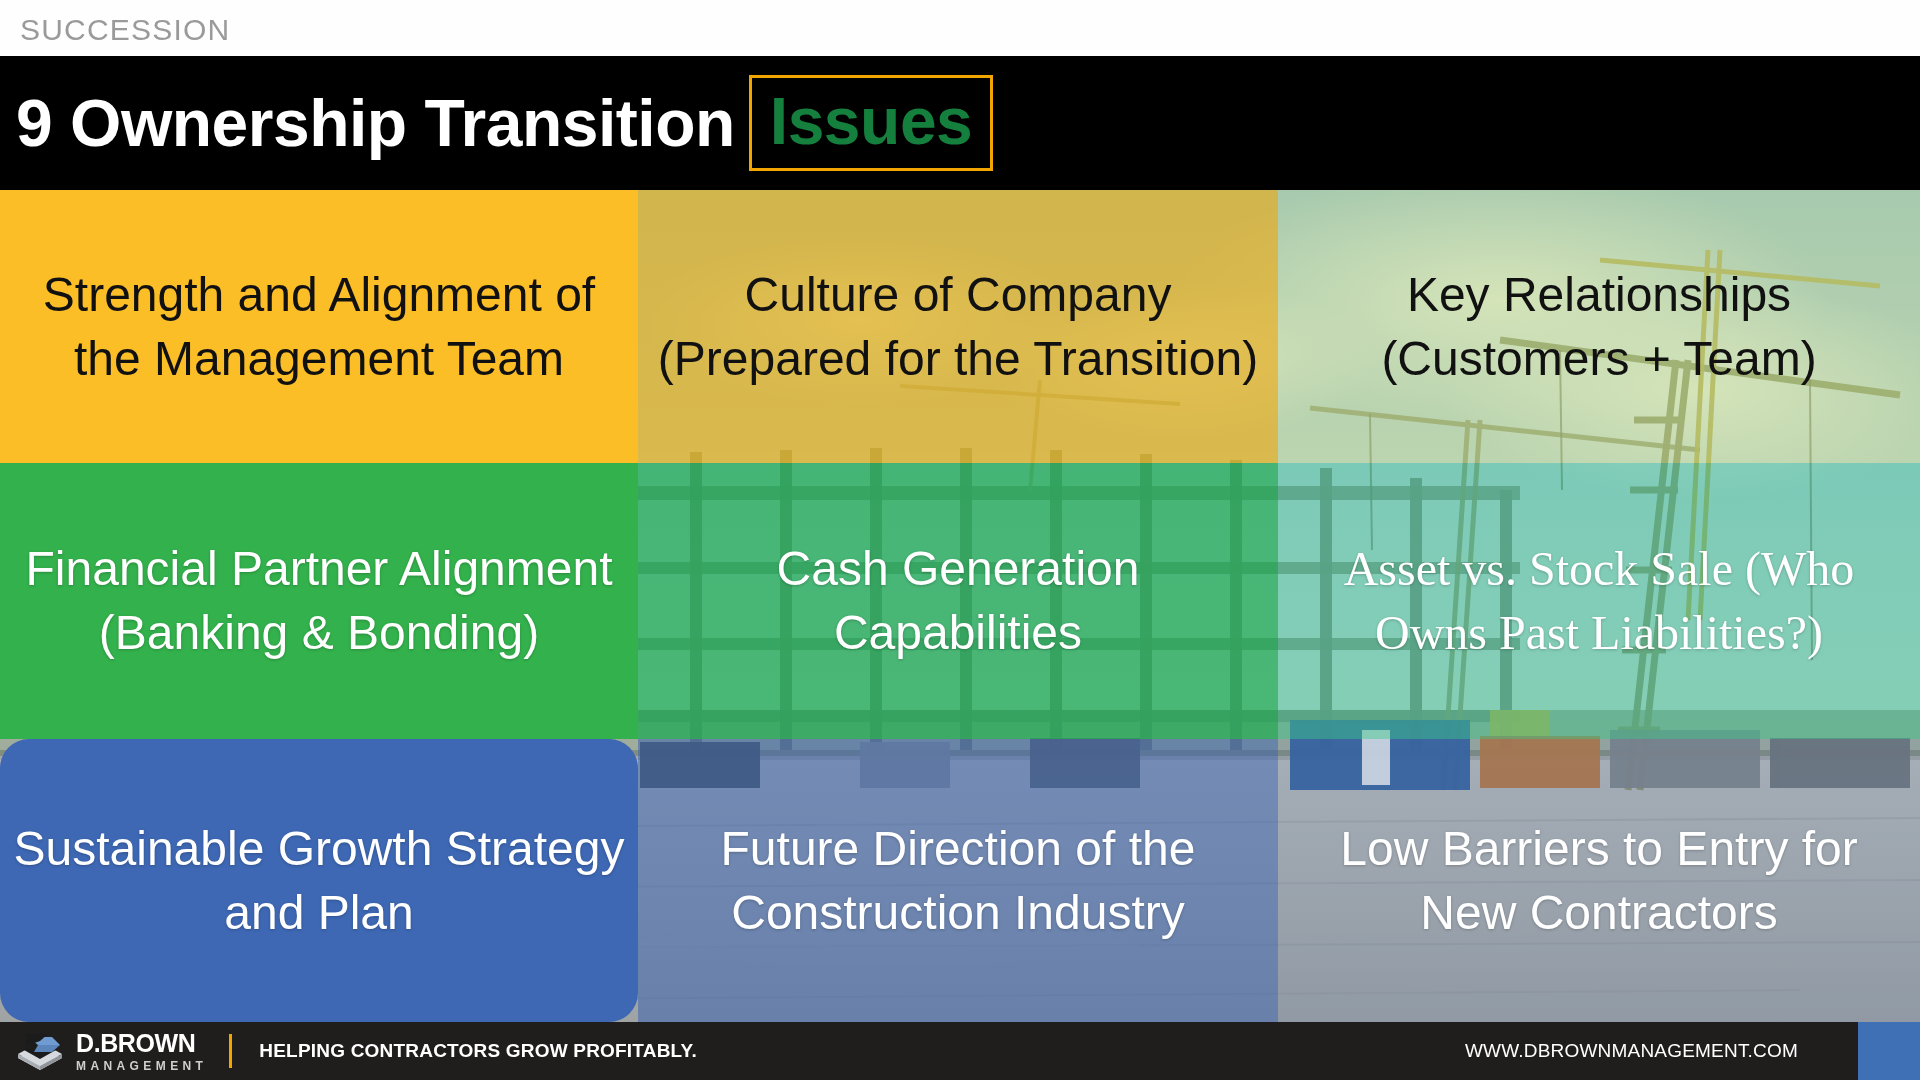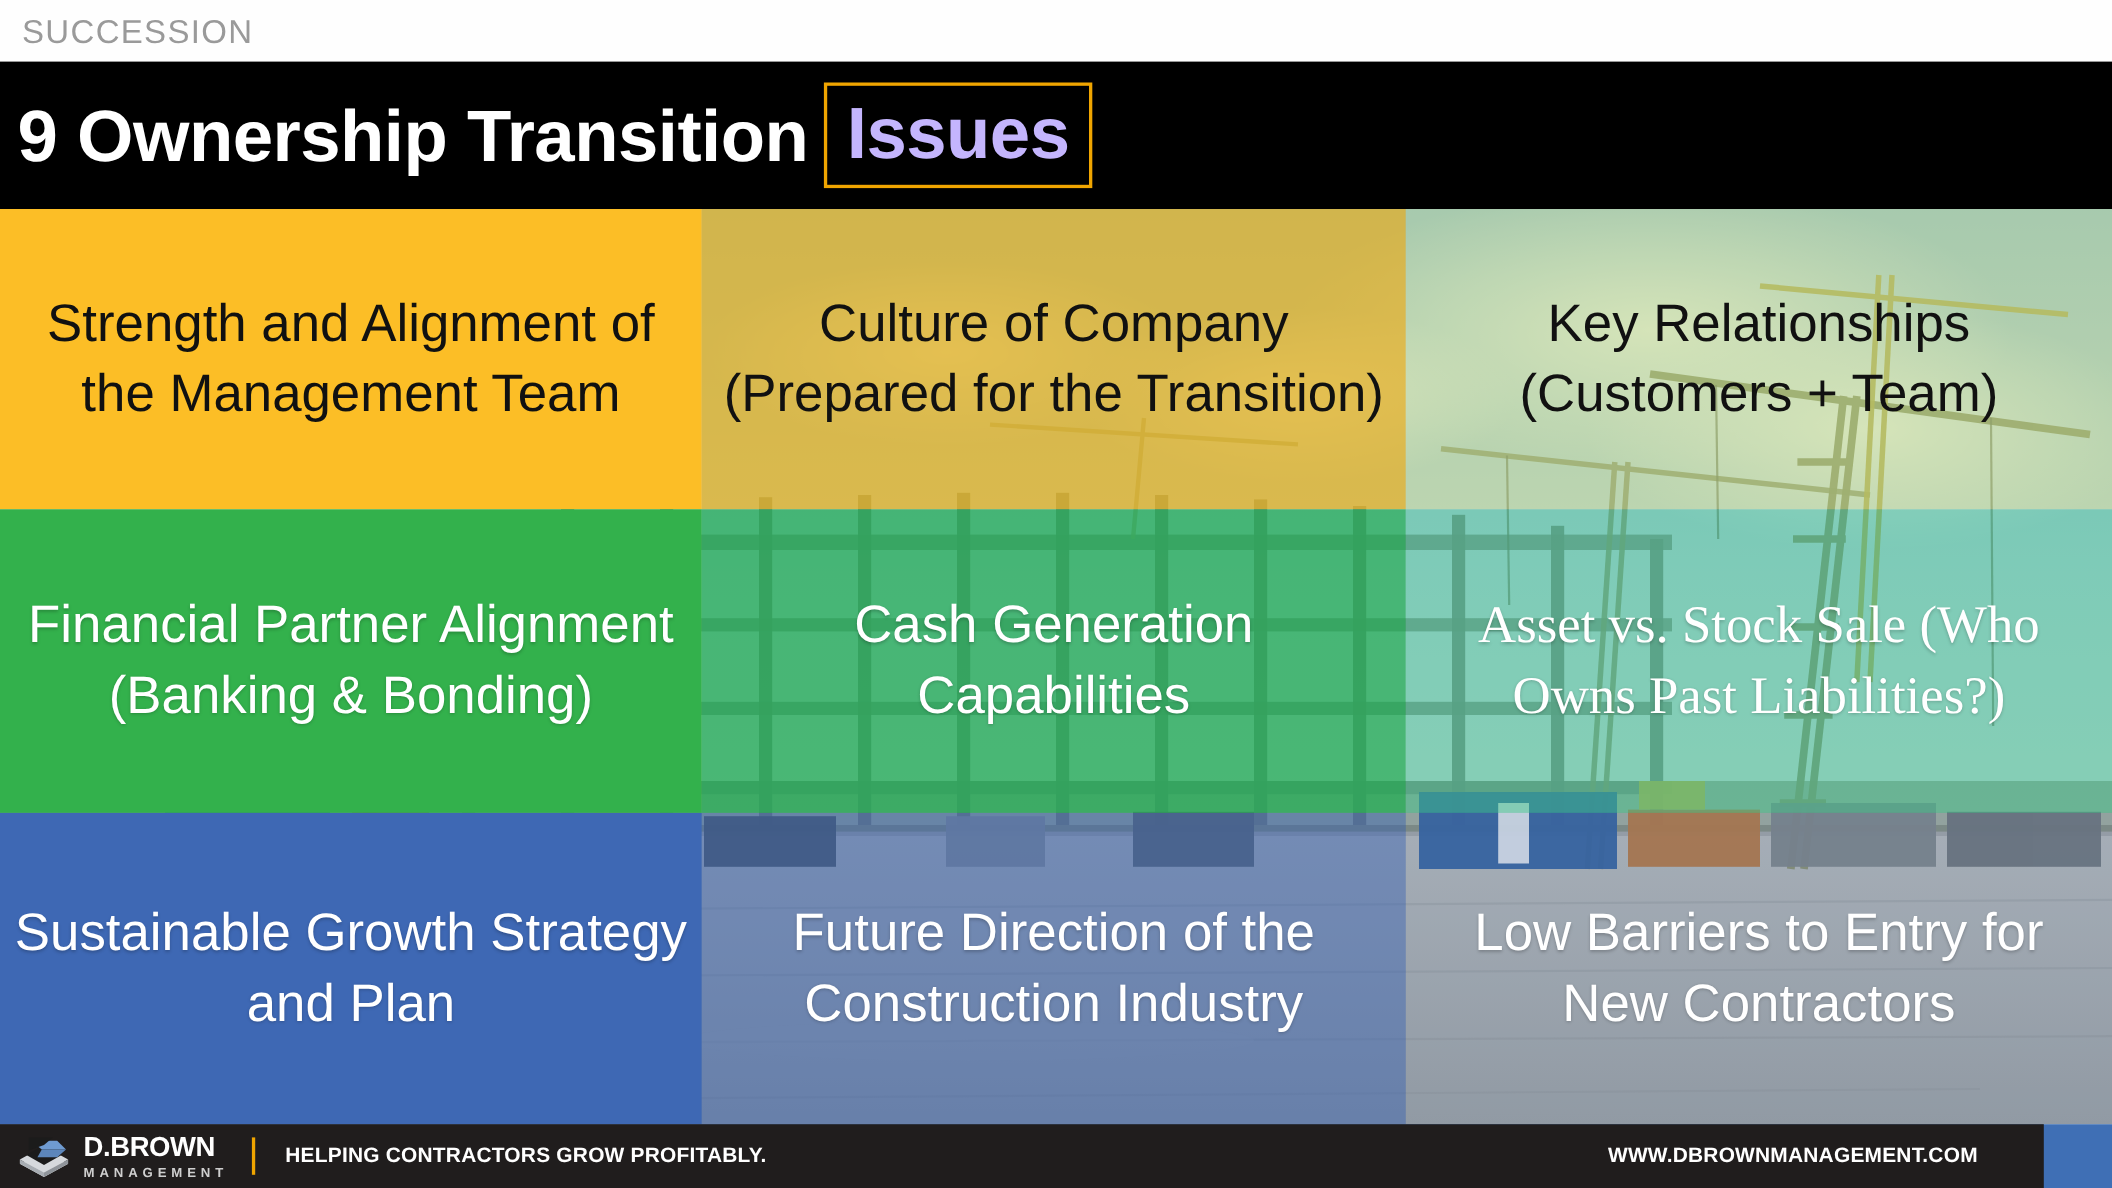--- a/index.html
+++ b/index.html
@@ -71,21 +71,21 @@
     align-items: center;
     justify-content: center;
     border: 3px solid #f0a500;
     margin: 0 14px;
     padding: 10px 18px 14px 18px;
     box-sizing: border-box;
   }
   .title-highlight {
     font-size: 66px;
     font-weight: 700;
-    color: #c4b5fd;
+    color: #15803d;
     line-height: 1;
     letter-spacing: -0.5px;
   }
   .title-light {
     font-size: 66px;
     font-weight: 400;
     color: #d8d8d8;
     line-height: 1;
     letter-spacing: -0.5px;
   }
@@ -134,21 +134,21 @@
 
   
   .c-r1c1 { background: #fcbe26; }
   .c-r1c2 { background: rgba(222,176,38,0.80); }
   .c-r1c3 { background: rgba(178,206,120,0.52); }
   
   .c-r2c1 { background: #33b14c; }
   .c-r2c2 { background: rgba(36,170,88,0.80); }
   .c-r2c3 { background: rgba(64,186,140,0.56); font-family: Liberation Serif, serif; }
   
-  .c-r3c1 { background: #3e68b4; }
+  .c-r3c1 { background: #3e68b4; border-radius: 29px; }
   .c-r3c2 { background: rgba(54,96,176,0.52); }
   .c-r3c3 { background: rgba(90,120,170,0.20); }
 
   
   .footer-blue {
     position: absolute;
     left: 0; bottom: 0;
     width: 1920px;
     height: 58px;
     background: #3f6fb5;
@@ -203,21 +203,21 @@
     color: #ffffff;
     font-size: 19px;
     font-weight: 700;
     letter-spacing: 0.2px;
   }
   .footer-url {
     margin-left: auto;
     margin-right: 60px;
     color: #ffffff;
     font-size: 19px;
-    font-weight: 700;
+    font-weight: 400;
     letter-spacing: 0.2px;
   }
 </style>
 </head>
 <body>
 
 <div class="slide">
 
   <div class="eyebrow-bar">
     <div class="eyebrow-text">SUCCESSION</div>

